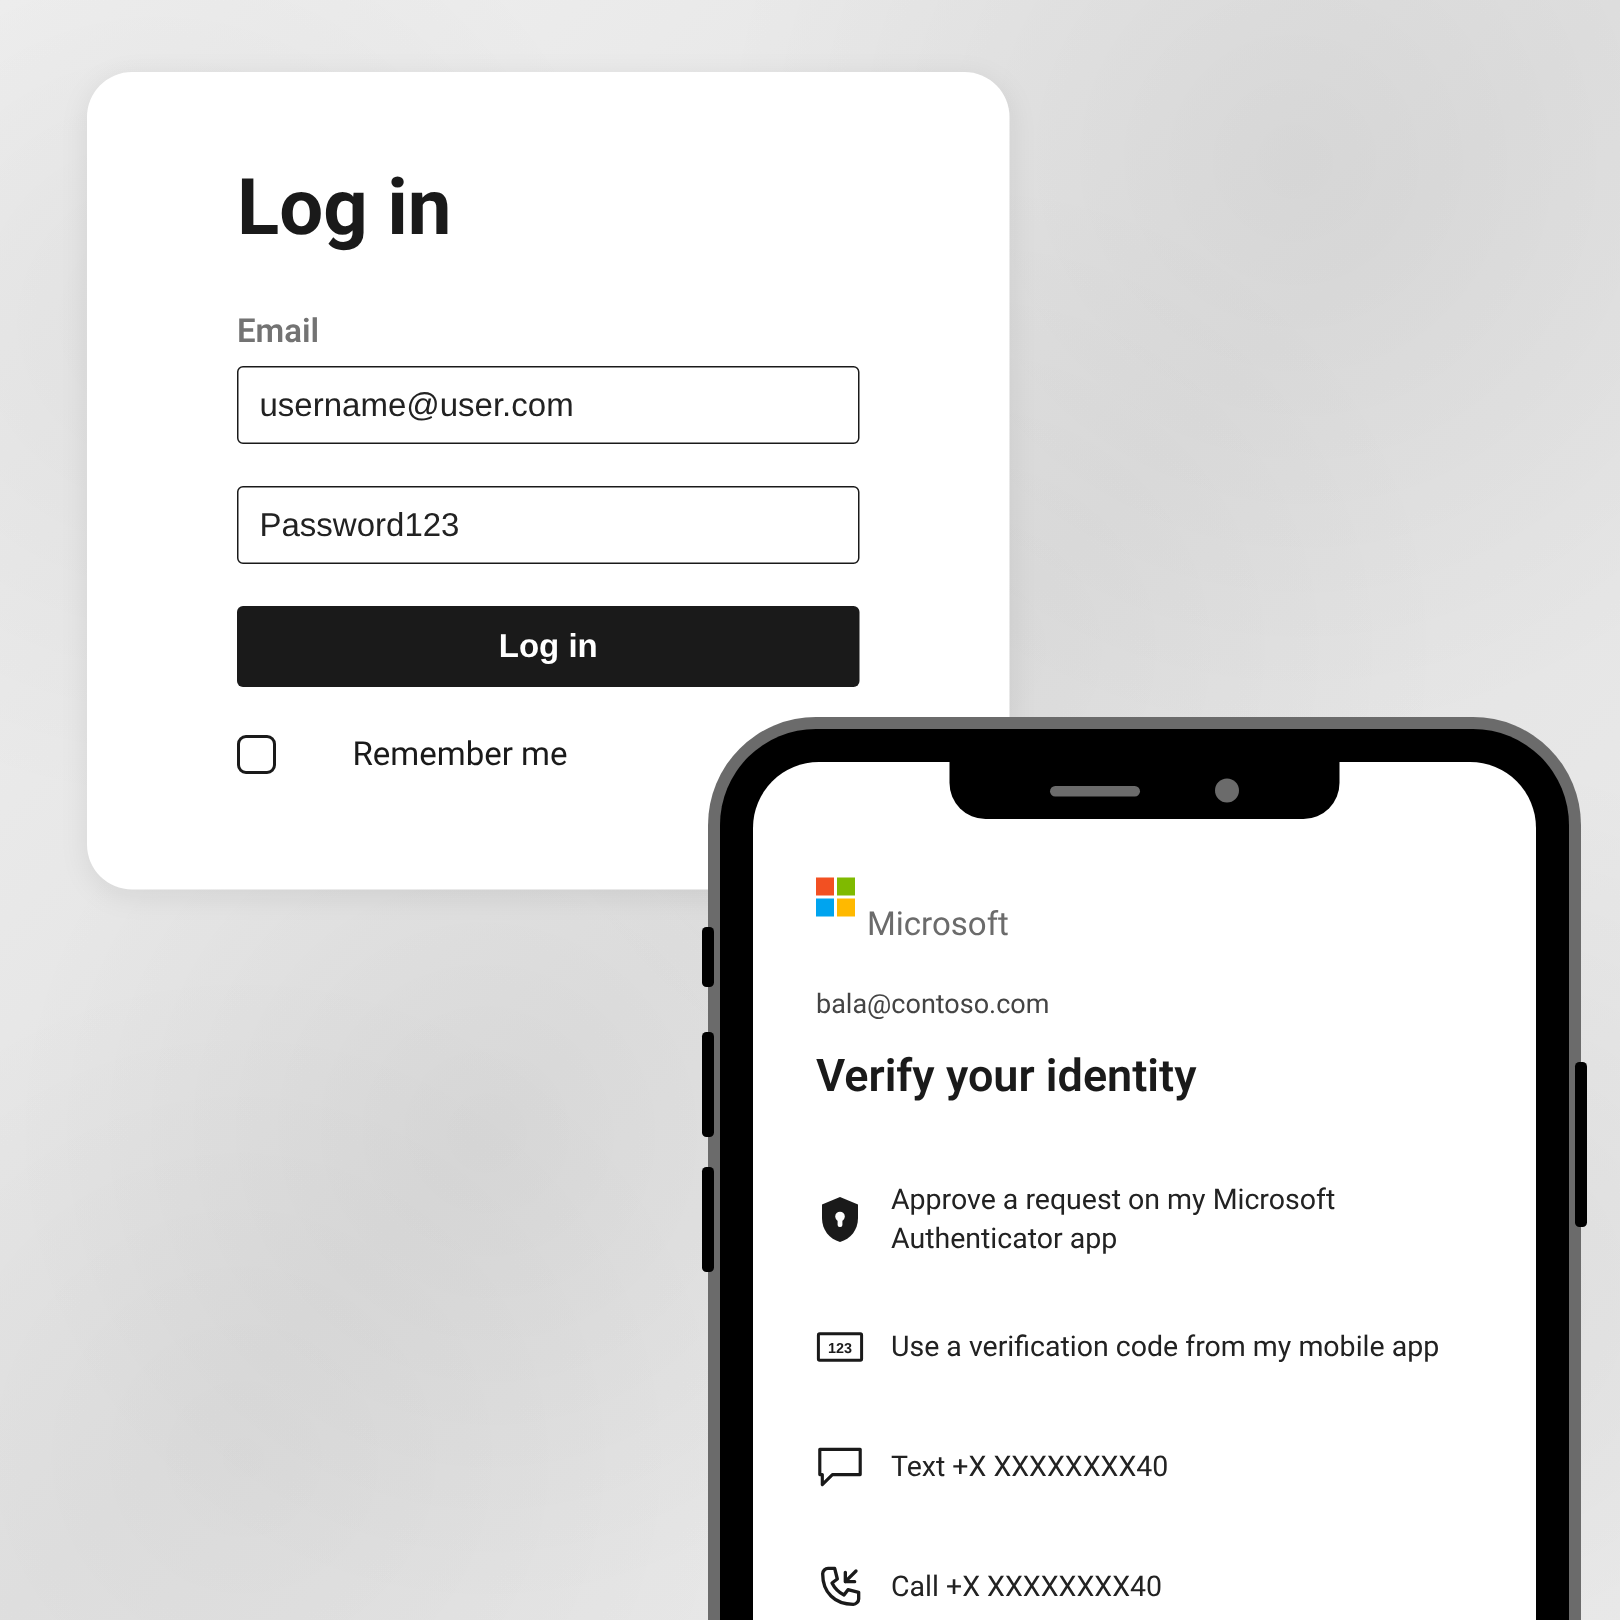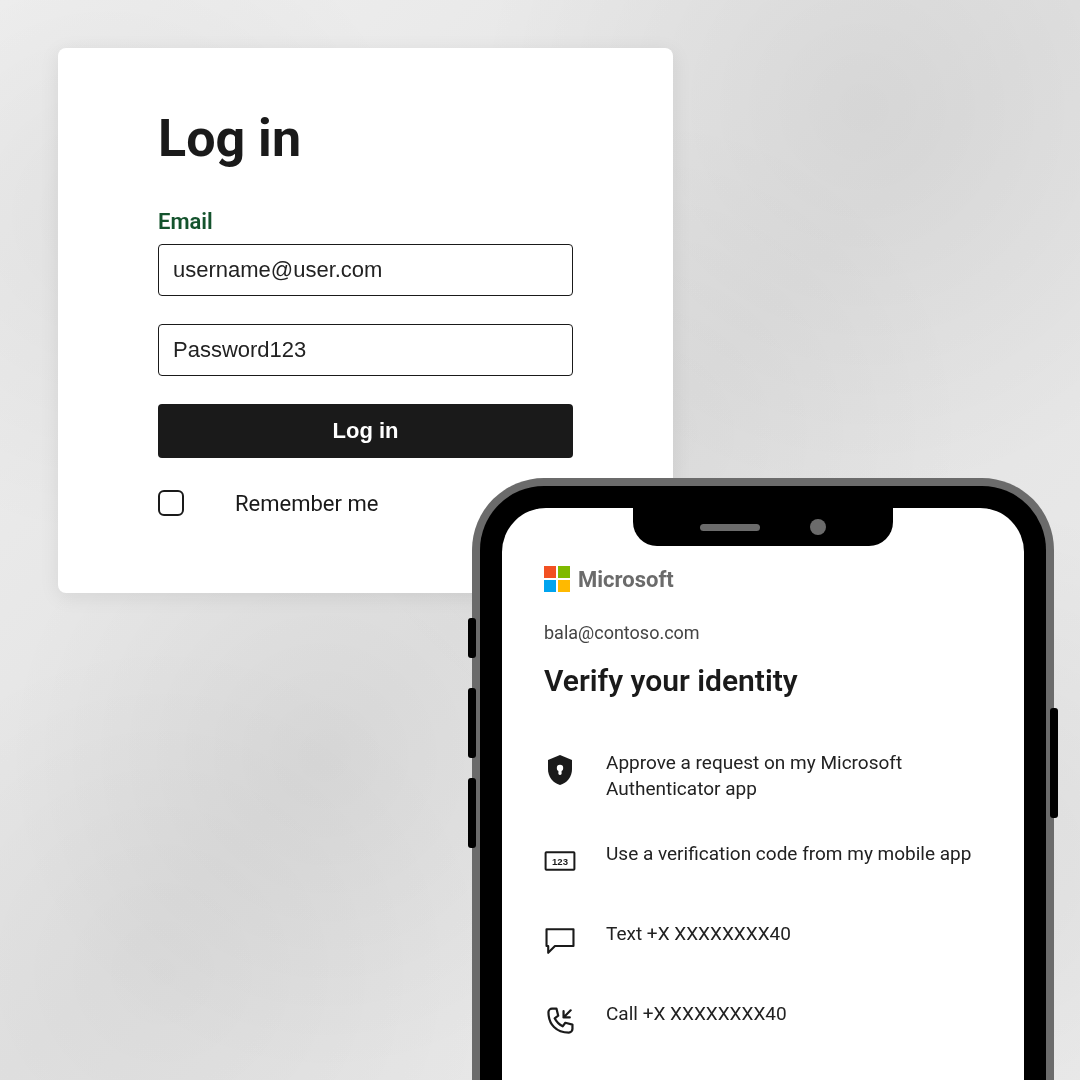--- a/index.html
+++ b/index.html
@@ -22,34 +22,34 @@
       radial-gradient(circle at 15% 90%, rgba(0,0,0,0.04) 0%, transparent 25%),
       linear-gradient(135deg, #f0f0f0 0%, #e2e2e2 50%, #ededed 100%);
   }
 
   
   .login-card {
     position: absolute;
     left: 58px; top: 48px;
     width: 615px; height: 545px;
     background: #fff;
-    border-radius: 8px;
+    border-radius: 30px;
     box-shadow: 0 4px 20px rgba(0,0,0,0.08);
     padding: 60px 100px 50px 100px;
   }
   .login-title {
     font-size: 52px;
     font-weight: 700;
     color: #1a1a1a;
     margin-bottom: 40px;
   }
   .field-label {
     font-size: 22px;
     font-weight: 600;
-    color: #14532d;
+    color: #737373;
     margin-bottom: 10px;
     display: block;
   }
   .field-input {
     width: 100%;
     height: 52px;
     border: 1.5px solid #1a1a1a;
     border-radius: 4px;
     padding: 0 14px;
     font-size: 22px;
@@ -159,36 +159,38 @@
     grid-template-rows: 1fr 1fr;
     gap: 2px;
   }
   .ms-logo div:nth-child(1){ background:#F25022; }
   .ms-logo div:nth-child(2){ background:#7FBA00; }
   .ms-logo div:nth-child(3){ background:#00A4EF; }
   .ms-logo div:nth-child(4){ background:#FFB900; }
   .ms-name {
     font-size: 22px;
     color: #6b6b6b;
-    font-weight: 700;
+    font-weight: 400;
+    margin-top: 38px;
   }
   .account-email {
     font-size: 18px;
     color: #444;
     margin-bottom: 20px;
   }
   .verify-title {
     font-size: 30px;
     font-weight: 600;
     color: #1a1a1a;
     margin-bottom: 32px;
   }
   .verify-option {
     display: flex;
-    gap: 30px;
+    align-items: center;
+    gap: 18px;
     padding: 20px 0;
     cursor: pointer;
   }
   .verify-option .opt-icon {
     width: 32px; height: 40px;
     flex-shrink: 0;
     display: flex;
     align-items: center;
     justify-content: center;
   }

